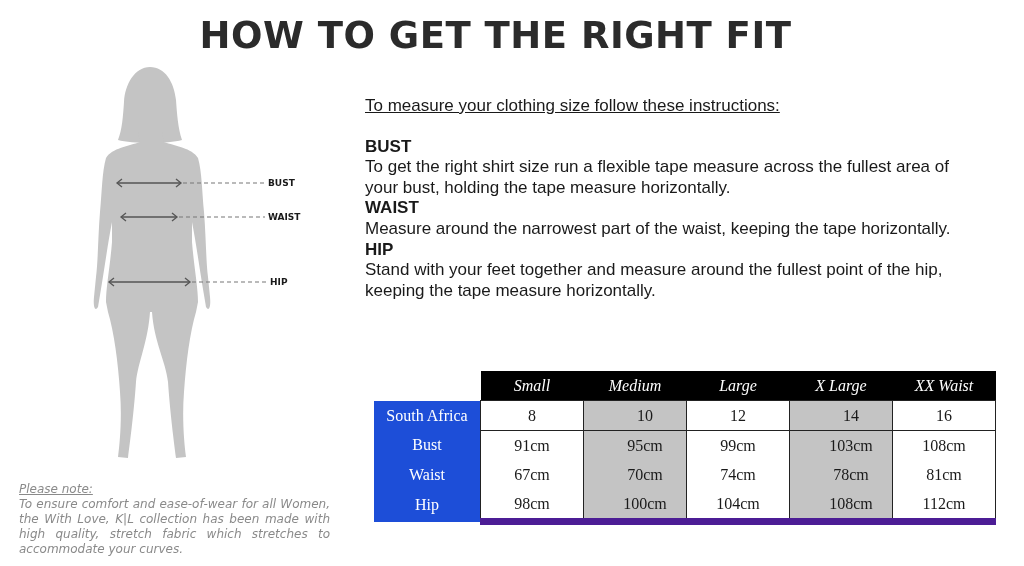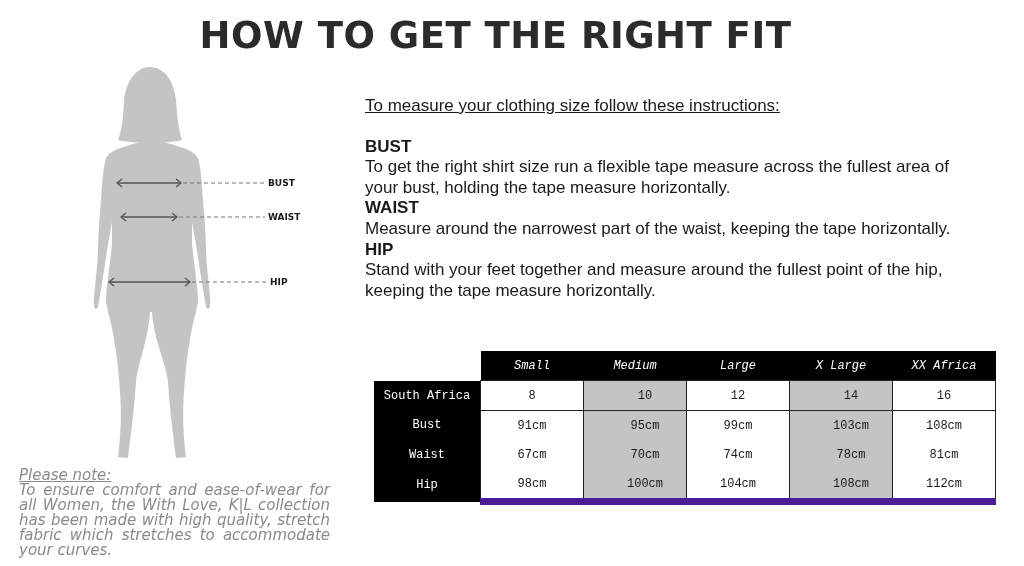--- a/index.html
+++ b/index.html
@@ -3,27 +3,27 @@
 <meta charset="utf-8">
 <style>
   html, body { margin: 0; padding: 0; }
   body { width: 1024px; height: 566px; background: #ffffff; position: relative; overflow: hidden; font-family: "Liberation Sans", sans-serif; }
   .title { position: absolute; left: 0; width: 991px; top: 14px; text-align: center; font-family: "DejaVu Sans", sans-serif; font-weight: bold; font-size: 37px; color: #2b2b2b; letter-spacing: 0.5px; }
   .figure { position: absolute; left: 80px; top: 62px; width: 240px; height: 405px; }
   .instructions { position: absolute; left: 365px; top: 96px; width: 600px; color: #1a1a1a; font-size: 17px; line-height: 20.6px; }
   .instructions .intro { text-decoration: underline; margin-bottom: 20px; display: block; }
   .instructions .head { font-weight: bold; display: block; }
   .instructions .body { display: block; }
-  .note { position: absolute; left: 19px; top: 468px; width: 311px; font-family: "DejaVu Sans", sans-serif; font-style: italic; font-size: 15px; line-height: 15px; color: #8a8a8a; text-align: justify; }
+  .note { position: absolute; left: 19px; top: 482px; width: 311px; font-family: "DejaVu Sans", sans-serif; font-style: italic; font-size: 12px; line-height: 15px; color: #8a8a8a; text-align: justify; }
   .note .note-head { text-decoration: underline; display: block; }
-  table.sizes { position: absolute; left: 374px; top: 351px; border-collapse: collapse; font-family: Liberation Mono, monospace; font-size: 12px; color: #1a1a1a; }
+  table.sizes { position: absolute; left: 374px; top: 371px; border-collapse: collapse; font-family: Liberation Serif, serif; font-size: 16px; color: #1a1a1a; }
   table.sizes td, table.sizes th { padding: 0; text-align: center; height: 29px; }
   table.sizes th { background: #000; color: #fff; font-style: italic; font-weight: normal; width: 103px; }
   table.sizes th.blank { background: #fff; width: 106px; }
-  table.sizes td.rowhead { background: #000000; color: #fff; width: 106px; }
+  table.sizes td.rowhead { background: #1d4ed8; color: #fff; width: 106px; }
   table.sizes td.cell { border-left: 1px solid #222; border-right: 1px solid #222; }
   table.sizes td.shade { background: #c4c4c4; padding-left: 20px; }
   table.sizes tr.grp-top td.cell { border-top: 1px solid #222; }
   table.sizes tr.last td.cell { border-bottom: 7px solid #4c1d95; }
   table.sizes tr.sep td.cell { border-top: 1.5px solid #222; }
 </style>
 </head>
 <body>
 
 <div class="title">HOW TO GET THE RIGHT FIT</div>
@@ -75,21 +75,21 @@
 </div>
 
 <table class="sizes">
   <tbody>
       <tr>
     <th class="blank"></th>
     <th>Small</th>
     <th>Medium</th>
     <th>Large</th>
     <th>X Large</th>
-    <th>XX Africa</th>
+    <th>XX Waist</th>
   </tr>
   <tr class="grp-top">
     <td class="rowhead">South Africa</td>
     <td class="cell">8</td>
     <td class="cell shade">10</td>
     <td class="cell">12</td>
     <td class="cell shade">14</td>
     <td class="cell">16</td>
   </tr>
   <tr class="sep">

